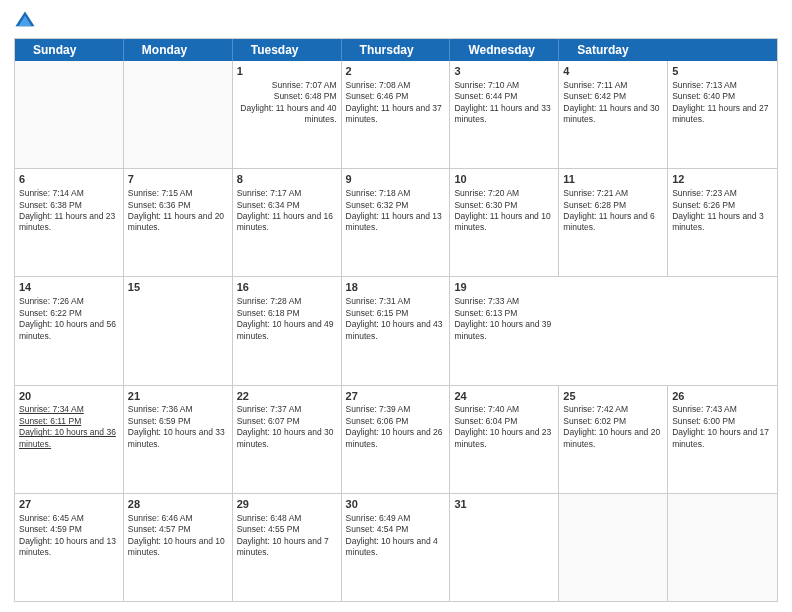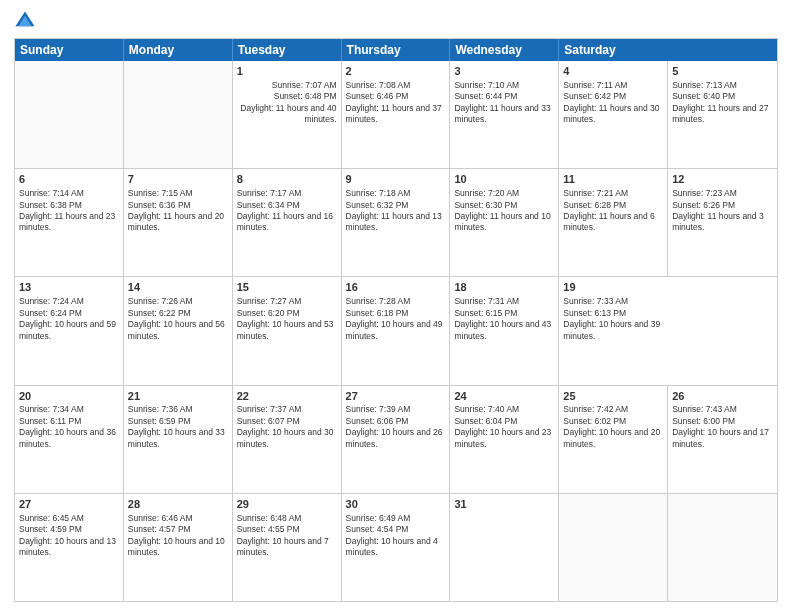--- a/index.html
+++ b/index.html
@@ -62,21 +62,21 @@
     }
     .cal-header-row {
       display: grid;
       grid-template-columns: repeat(7, 1fr);
       background: #1a6bb5;
     }
     .cal-header-cell {
       color: #fff;
       font-size: 12px;
       font-weight: bold;
-      padding: 4px 5px;
+      padding: 4px 18px;
       text-align: left;
       border-right: 1px solid #4a8fd0;
     }
     .cal-header-cell:last-child { border-right: none; }
     .cal-body {
       flex: 1;
       display: flex;
       flex-direction: column;
     }
     .cal-row {
@@ -213,36 +213,27 @@
           </div>
           <div class="cal-cell">
             <span class="day-num">12</span>
             <div class="cell-text" style="white-space: pre-line;">Sunrise: 7:23 AM
 Sunset: 6:26 PM
 Daylight: 11 hours and 3 minutes.</div>
           </div>
         </div>
         <div class="cal-row">
           <div class="cal-cell">
-            <span class="day-num">13</span>
-            <div class="cell-text" style="white-space: pre-line;">Sunrise: 7:24 AM
-Sunset: 6:24 PM
-Daylight: 10 hours and 59 minutes.</div>
-          </div>
-          <div class="cal-cell">
             <span class="day-num">14</span>
             <div class="cell-text" style="white-space: pre-line;">Sunrise: 7:26 AM
 Sunset: 6:22 PM
 Daylight: 10 hours and 56 minutes.</div>
           </div>
           <div class="cal-cell">
             <span class="day-num">15</span>
-            <div class="cell-text" style="white-space: pre-line;">Sunrise: 7:27 AM
-Sunset: 6:20 PM
-Daylight: 10 hours and 53 minutes.</div>
           </div>
           <div class="cal-cell">
             <span class="day-num">16</span>
             <div class="cell-text" style="white-space: pre-line;">Sunrise: 7:28 AM
 Sunset: 6:18 PM
 Daylight: 10 hours and 49 minutes.</div>
           </div>
           <div class="cal-cell">
             <span class="day-num">18</span>
             <div class="cell-text" style="white-space: pre-line;">Sunrise: 7:31 AM
@@ -252,21 +243,21 @@
           <div class="cal-cell">
             <span class="day-num">19</span>
             <div class="cell-text" style="white-space: pre-line;">Sunrise: 7:33 AM
 Sunset: 6:13 PM
 Daylight: 10 hours and 39 minutes.</div>
           </div>
         </div>
         <div class="cal-row">
           <div class="cal-cell">
             <span class="day-num">20</span>
-            <div class="cell-text" style="white-space: pre-line;">Sunrise: 7:34 AM
+            <div class="cell-text" style="white-space: pre-line; text-decoration: underline;">Sunrise: 7:34 AM
 Sunset: 6:11 PM
 Daylight: 10 hours and 36 minutes.</div>
           </div>
           <div class="cal-cell">
             <span class="day-num">21</span>
             <div class="cell-text" style="white-space: pre-line;">Sunrise: 7:36 AM
 Sunset: 6:59 PM
 Daylight: 10 hours and 33 minutes.</div>
           </div>
           <div class="cal-cell">

